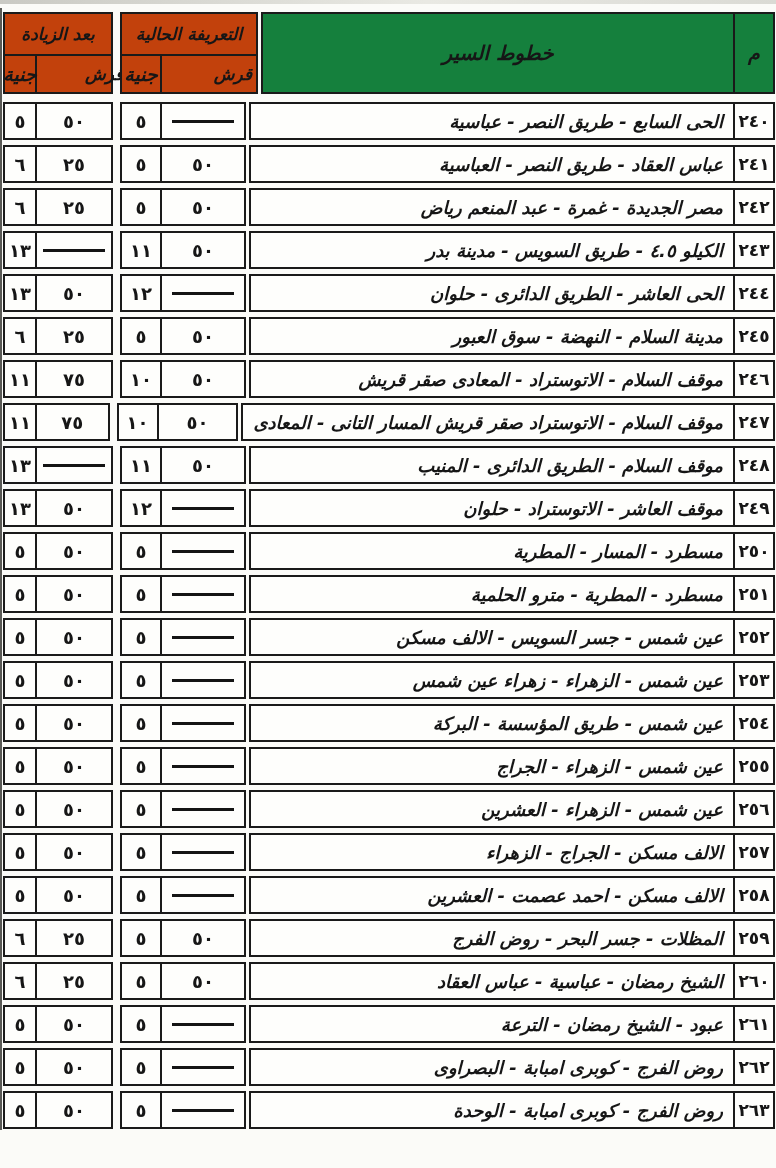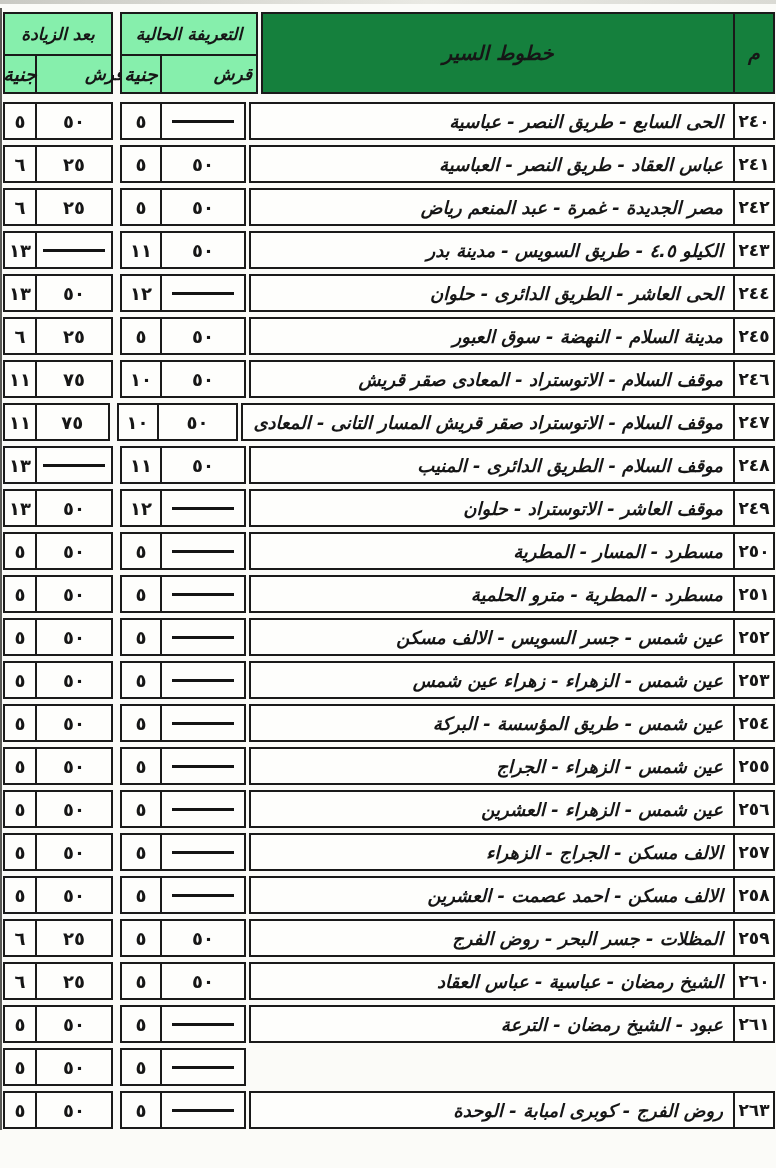--- a/index.html
+++ b/index.html
@@ -13,21 +13,21 @@
   }
   
   .scan-top{position:absolute;top:0;left:0;width:776px;height:4px;
     background:linear-gradient(90deg,#b9b9b2,#e3e3dc 55%,#cfcfc8);opacity:.75;}
   .scan-left{position:absolute;top:8px;left:0;width:2px;height:1122px;background:#3c3c38;opacity:.85;}
 
   .tbl{position:absolute;left:3px;top:12px;width:772px;}
 
   
   .hrow{display:flex;height:82px;margin-bottom:8px;}
-  .gbox{border:2.5px solid #1a1a1a;background:#86efac;display:flex;flex-direction:column;box-sizing:border-box;justify-content:space-between;}
+  .gbox{border:2.5px solid #1a1a1a;background:#c2410c;display:flex;flex-direction:column;box-sizing:border-box;justify-content:space-between;}
   .gbox.after{width:110px;}
   .gbox.current{width:138px;margin-left:7px;}
   .gtitle{height:40px;border-bottom:2.5px solid #1a1a1a;display:flex;align-items:center;justify-content:center;
     font-weight:bold;font-style:italic;font-size:17px;white-space:nowrap;}
   .gsub{flex:1;display:flex;}
   .gsub .sub-j{border-right:2.5px solid #1a1a1a;display:flex;align-items:center;justify-content:center;
     font-weight:bold;font-style:italic;font-size:19px;}
   .gbox.after .sub-j{width:30px;}
   .gbox.current .sub-j{width:38px;}
   .gsub .sub-q{flex:1;display:flex;align-items:center;justify-content:center;
@@ -449,20 +449,24 @@
       <div class="box after">
         <div class="cell num-val j">٥</div>
         <div class="cell num-val q">٥٠</div>
       </div>
       <div class="box current">
         <div class="cell num-val j">٥</div>
         <div class="cell num-val q">
             <span class="dash"></span>
           </div>
       </div>
+      <div class="box main">
+        <div class="cell route">روض الفرج - كوبرى امبابة - البصراوى</div>
+        <div class="cell serial">٢٦٢</div>
+      </div>
     </div>
 
     <div class="brow">
       <div class="box after">
         <div class="cell num-val j">٥</div>
         <div class="cell num-val q">٥٠</div>
       </div>
       <div class="box current">
         <div class="cell num-val j">٥</div>
         <div class="cell num-val q">

